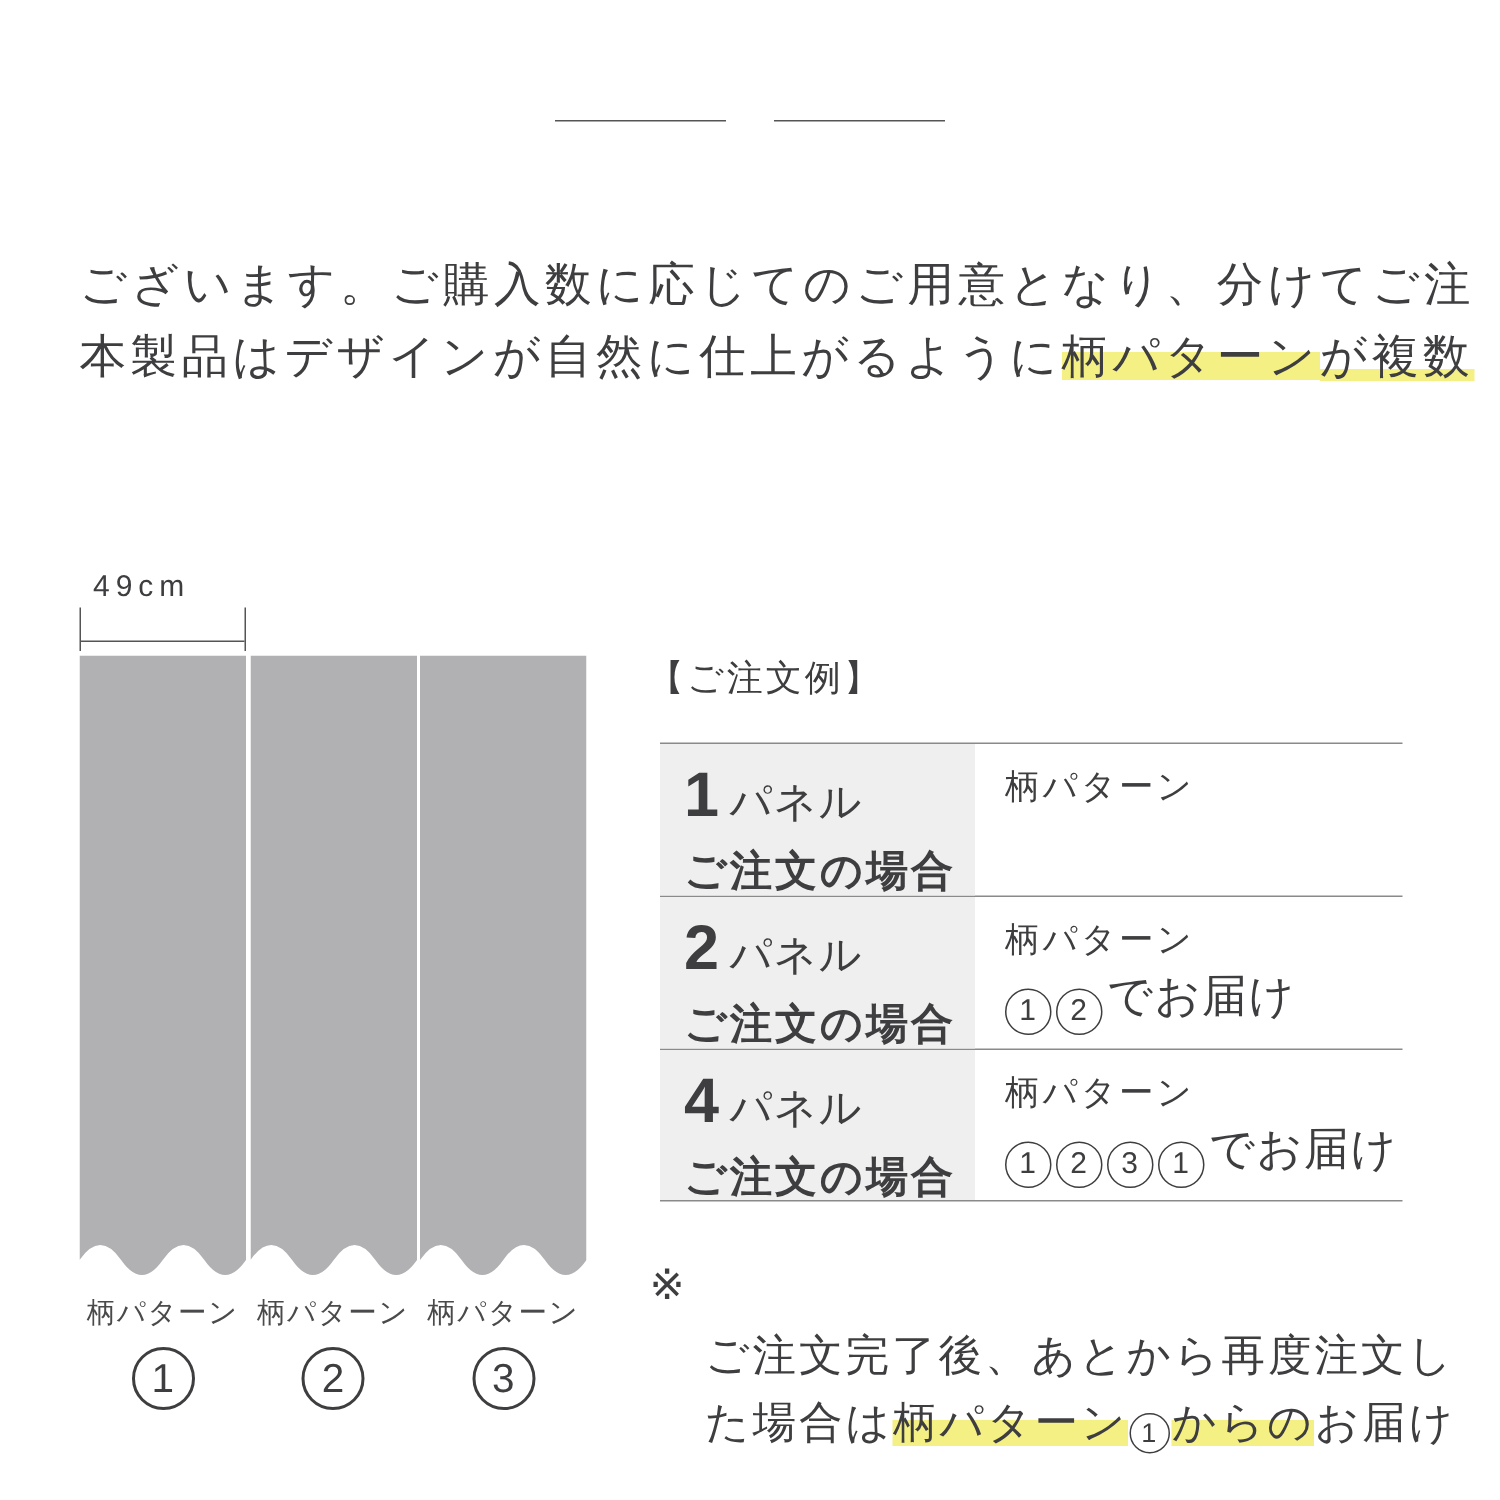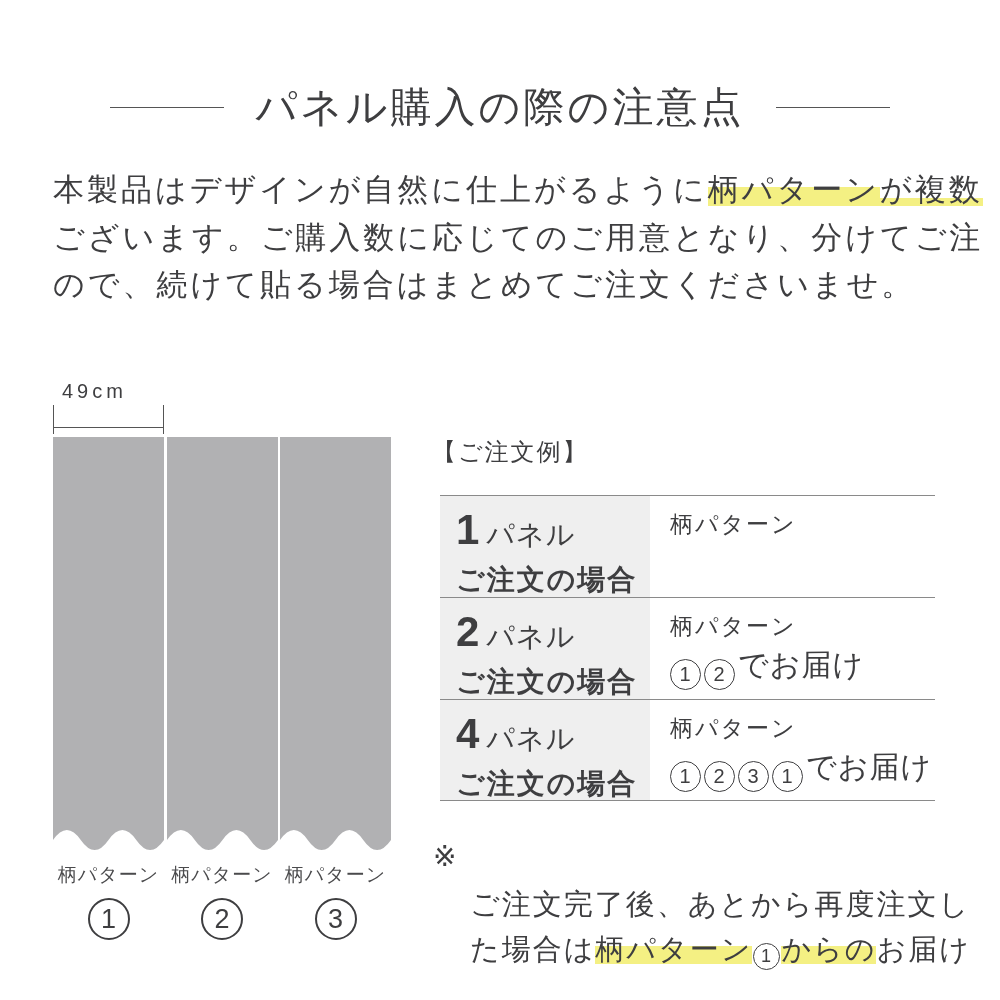--- a/index.html
+++ b/index.html
@@ -178,28 +178,26 @@
     margin: 0 1px;
   }
 </style>
 </head>
 <body>
 
 <div class="frame">
 
   <div class="title-row">
     <div class="divider"></div>
-    <div class="page-title">パネル購入の際の注意点</div>
     <div class="divider"></div>
   </div>
 
   <div class="intro">
+      <div class="rich-line"><span>ございます。ご購入数に応じてのご用意となり、分けてご注</span></div>
       <div class="rich-line"><span>本製品はデザインが自然に仕上がるように</span><span class="hl-thick">柄パターン</span><span class="hl-thin">が複数</span></div>
-      <div class="rich-line"><span>ございます。ご購入数に応じてのご用意となり、分けてご注</span></div>
-      <div class="rich-line"><span>ので、続けて貼る場合はまとめてご注文くださいませ。</span></div>
     </div>
 
   <div class="dim-label">49cm</div>
   <div class="measure">
     <div class="hline"></div>
   </div>
 
   <div class="panels">
     <div class="panel">
       <svg width="111" height="415" viewBox="0 0 111 415" preserveAspectRatio="none">

